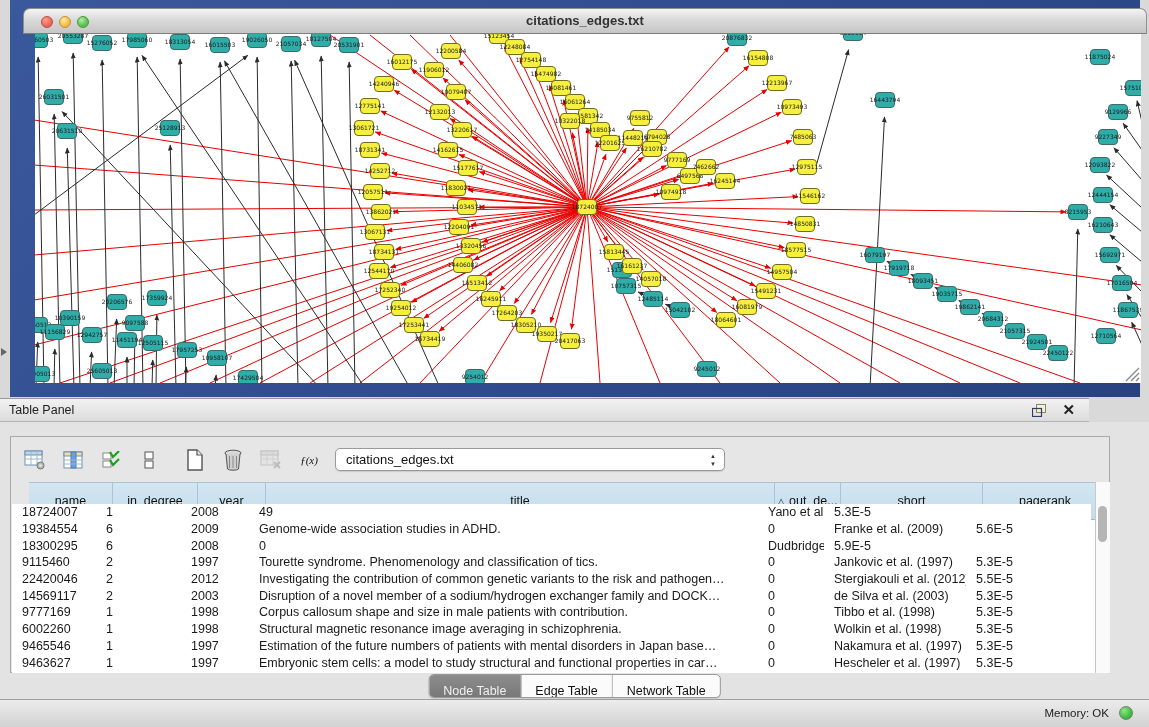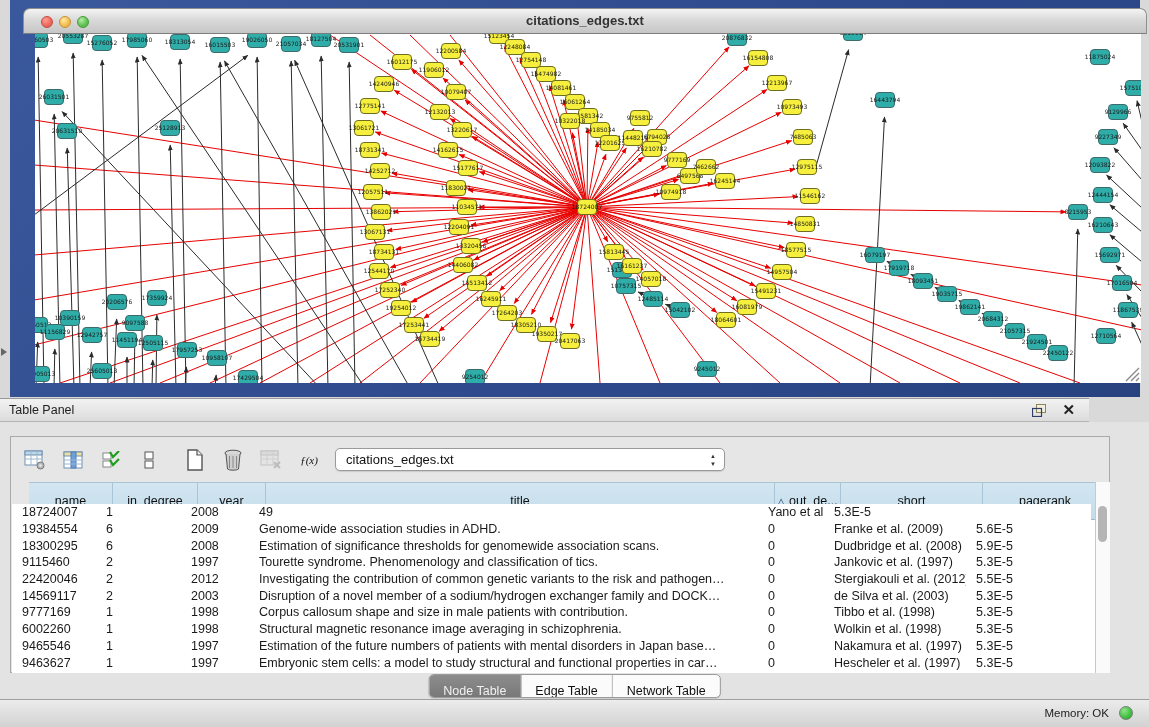--- a/index.html
+++ b/index.html
@@ -870,21 +870,20 @@
           <div class="gcell">2009</div>
           <div class="gcell">Genome-wide association studies in ADHD.</div>
           <div class="gcell">0</div>
           <div class="gcell">Franke et al. (2009)</div>
           <div class="gcell">5.6E-5</div>
         </div>
         <div class="grid-row">
           <div class="gcell">18300295</div>
           <div class="gcell">6</div>
           <div class="gcell">2008</div>
-          <div class="gcell">Estimation of significance thresholds for genomewide association scans.</div>
           <div class="gcell">0</div>
           <div class="gcell">Dudbridge et al. (2008)</div>
           <div class="gcell">5.9E-5</div>
         </div>
         <div class="grid-row">
           <div class="gcell">9115460</div>
           <div class="gcell">2</div>
           <div class="gcell">1997</div>
           <div class="gcell">Tourette syndrome. Phenomenology and classification of tics.</div>
           <div class="gcell">0</div>

